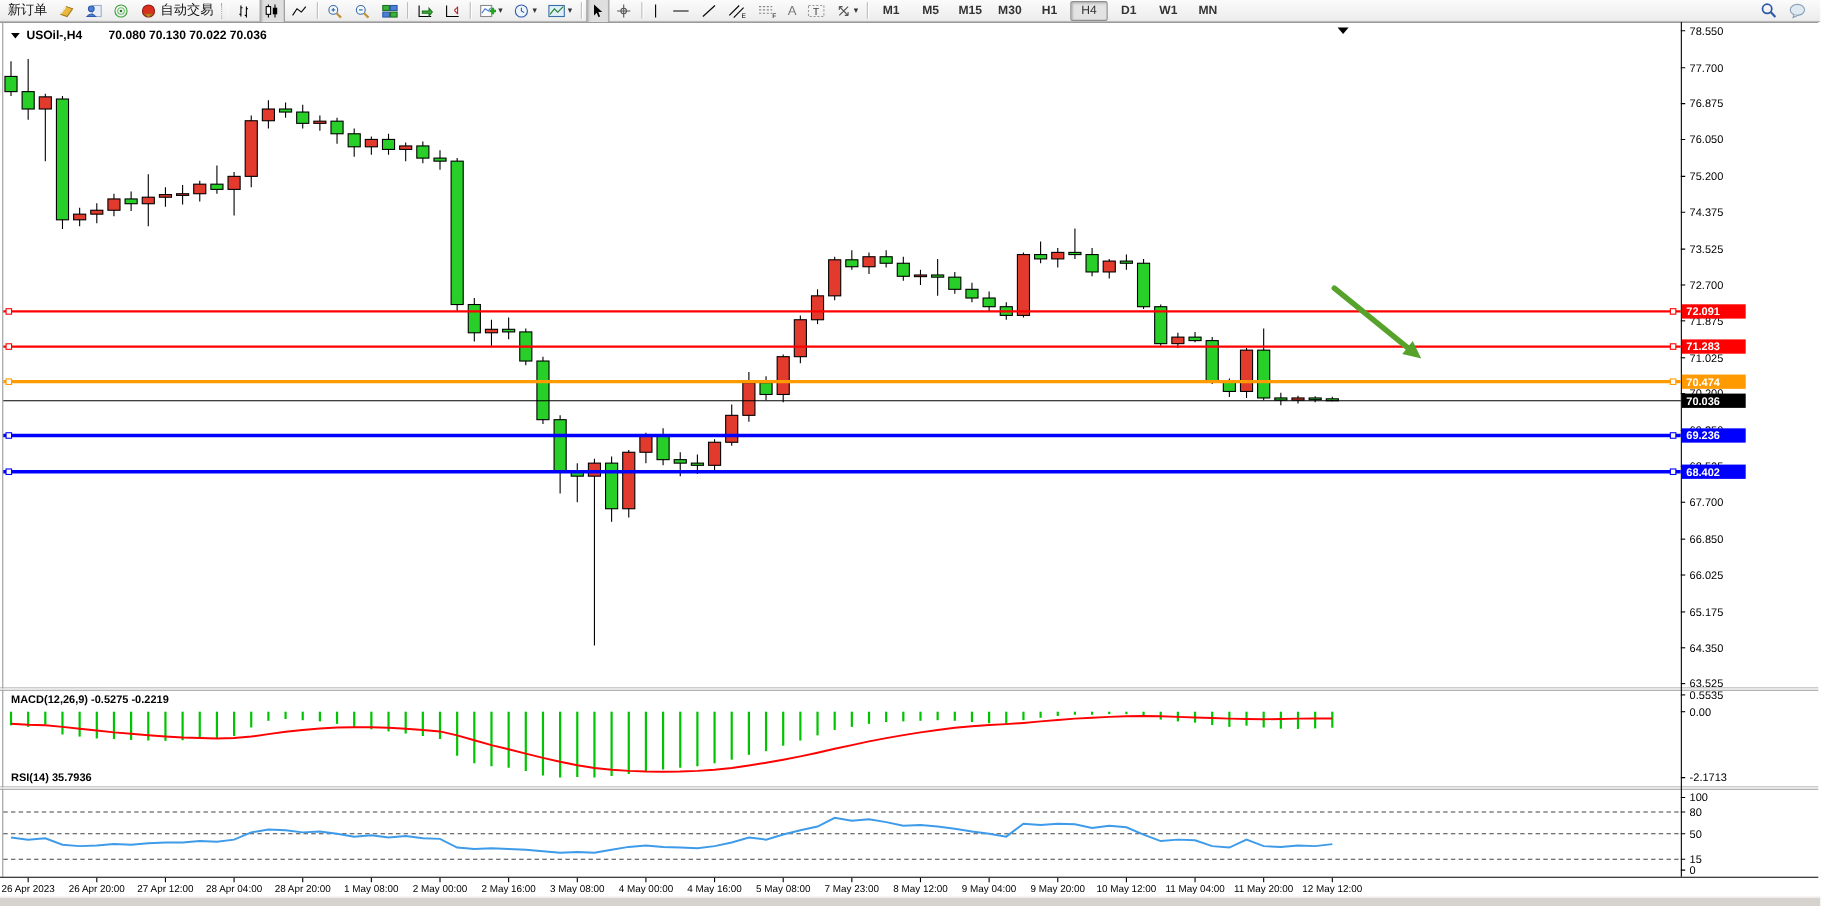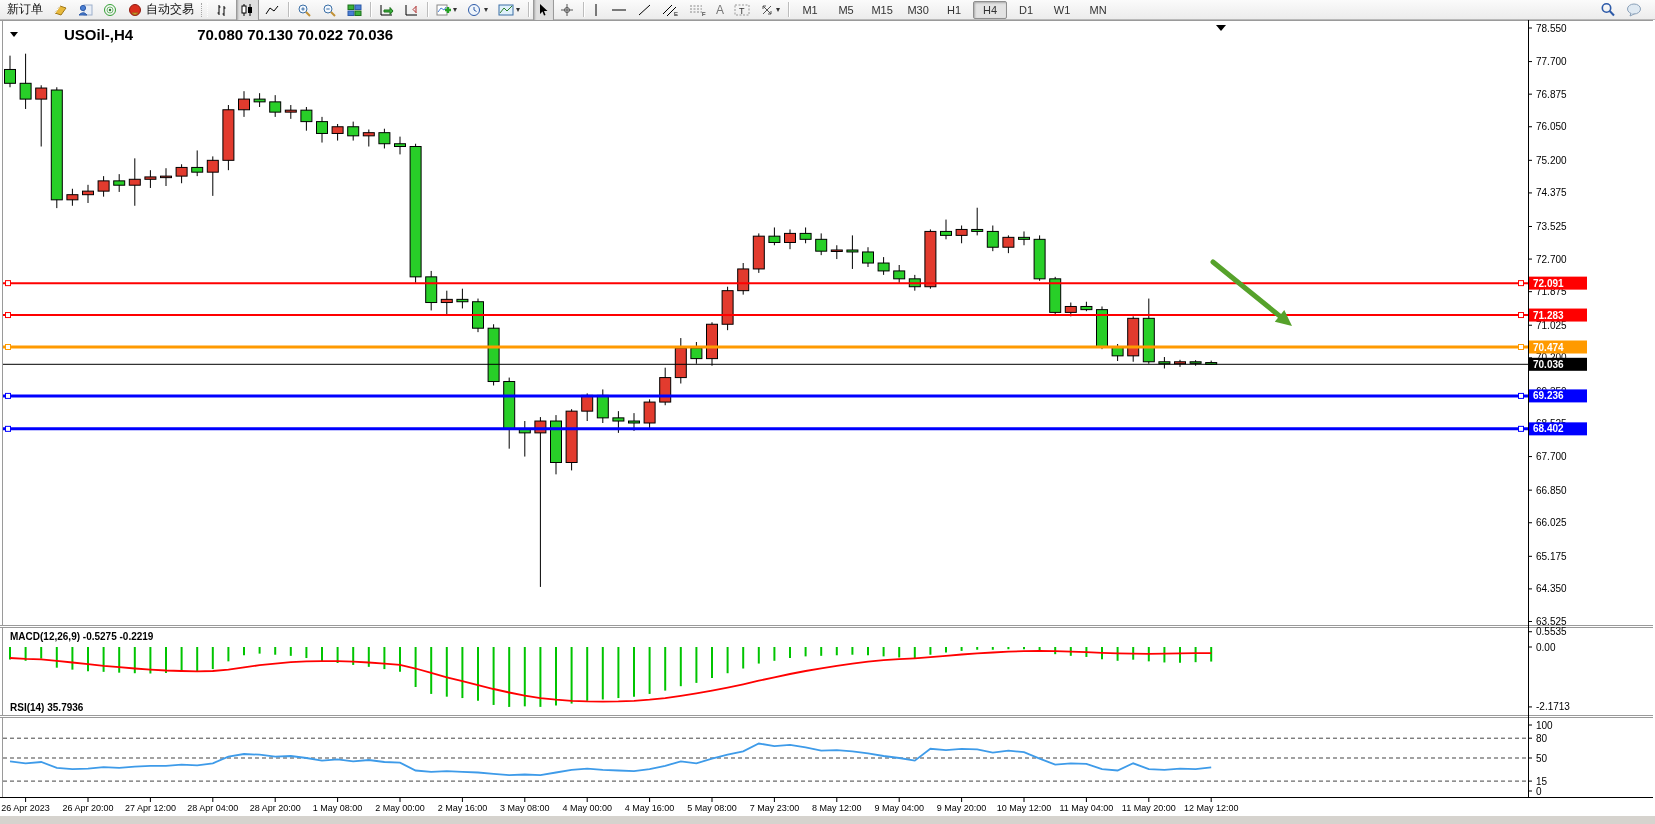--- a/index.html
+++ b/index.html
@@ -11,32 +11,32 @@
     display:flex;align-items:center;padding:0 2px;box-sizing:border-box;font-size:12px;color:#111;}
   .tb{display:inline-flex;align-items:center;height:17px;padding:12px 3px;margin:0 1px;
     border:1px solid transparent;border-radius:2px;cursor:default;white-space:nowrap;}
   .tb svg{display:block;}
   .tb.pressed{background:#dfdfdf;border-color:#9a9a9a;box-shadow:inset 1px 1px 2px rgba(0,0,0,.25);}
   .tb .lbl{margin-left:3px;}
   .grip{width:5px;height:14px;margin:0 2px;border-left:1px dotted #a6a6a6;border-right:1px dotted #fff;}
   .tsep{width:1px;height:15px;background:#bdbdbd;margin:0 3px;box-shadow:1px 0 0 #fff;}
   .dd{font-size:8px;color:#333;margin-left:2px;}
   .tf{display:inline-flex;align-items:center;justify-content:center;height:16px;min-width:24px;
-    padding:0 4px;margin:0 1px;font-size:11px;color:#333;border:1px solid transparent;border-radius:2px;}
+    padding:0 4px;margin:0 1px;font-size:11px;color:#333;border:1px solid transparent;border-radius:2px;font-weight:bold;}
   .tf.active{background:#e3e3e3;border-color:#8f8f8f;box-shadow:inset 1px 1px 2px rgba(0,0,0,.25);font-weight:normal;}
   .flex1{flex:1;}
   #chatwrap{position:relative;margin-right:6px;}
   #chatbadge{position:absolute;top:-4px;right:-6px;background:#e53123;color:#fff;border-radius:50%;
     width:12px;height:12px;font-size:9px;font-weight:bold;display:flex;align-items:center;justify-content:center;
     border:1px solid #fff;}
   
   #chartwin{position:absolute;left:0;top:20px;width:1655px;height:795px;background:#fff;}
   #csvg{position:absolute;left:0;top:0;}
-  #title-row{position:absolute;left:10px;top:6px;display:flex;align-items:center;font-size:15px;
-    font-weight:bold;color:#000;gap:40px;}
+  #title-row{position:absolute;left:10px;top:6px;display:flex;align-items:center;font-size:11px;
+    font-weight:bold;color:#000;}
   #title-tri{width:0;height:0;border-left:4px solid transparent;border-right:4px solid transparent;
     border-top:5px solid #000;margin-right:6px;}
   #title-row .ohlc{margin-left:24px;font-weight:bold;}
   .pane-label{position:absolute;left:10px;font-size:10px;font-weight:bold;color:#000;}
   #macd-label{top:611px;}
   #rsi-label{top:682px;}
   
   #statusstrip{position:absolute;left:0;top:815px;width:1655px;height:9px;background:#d6d3ce;
     border-top:1px solid #fff;box-sizing:border-box;}
 </style>

